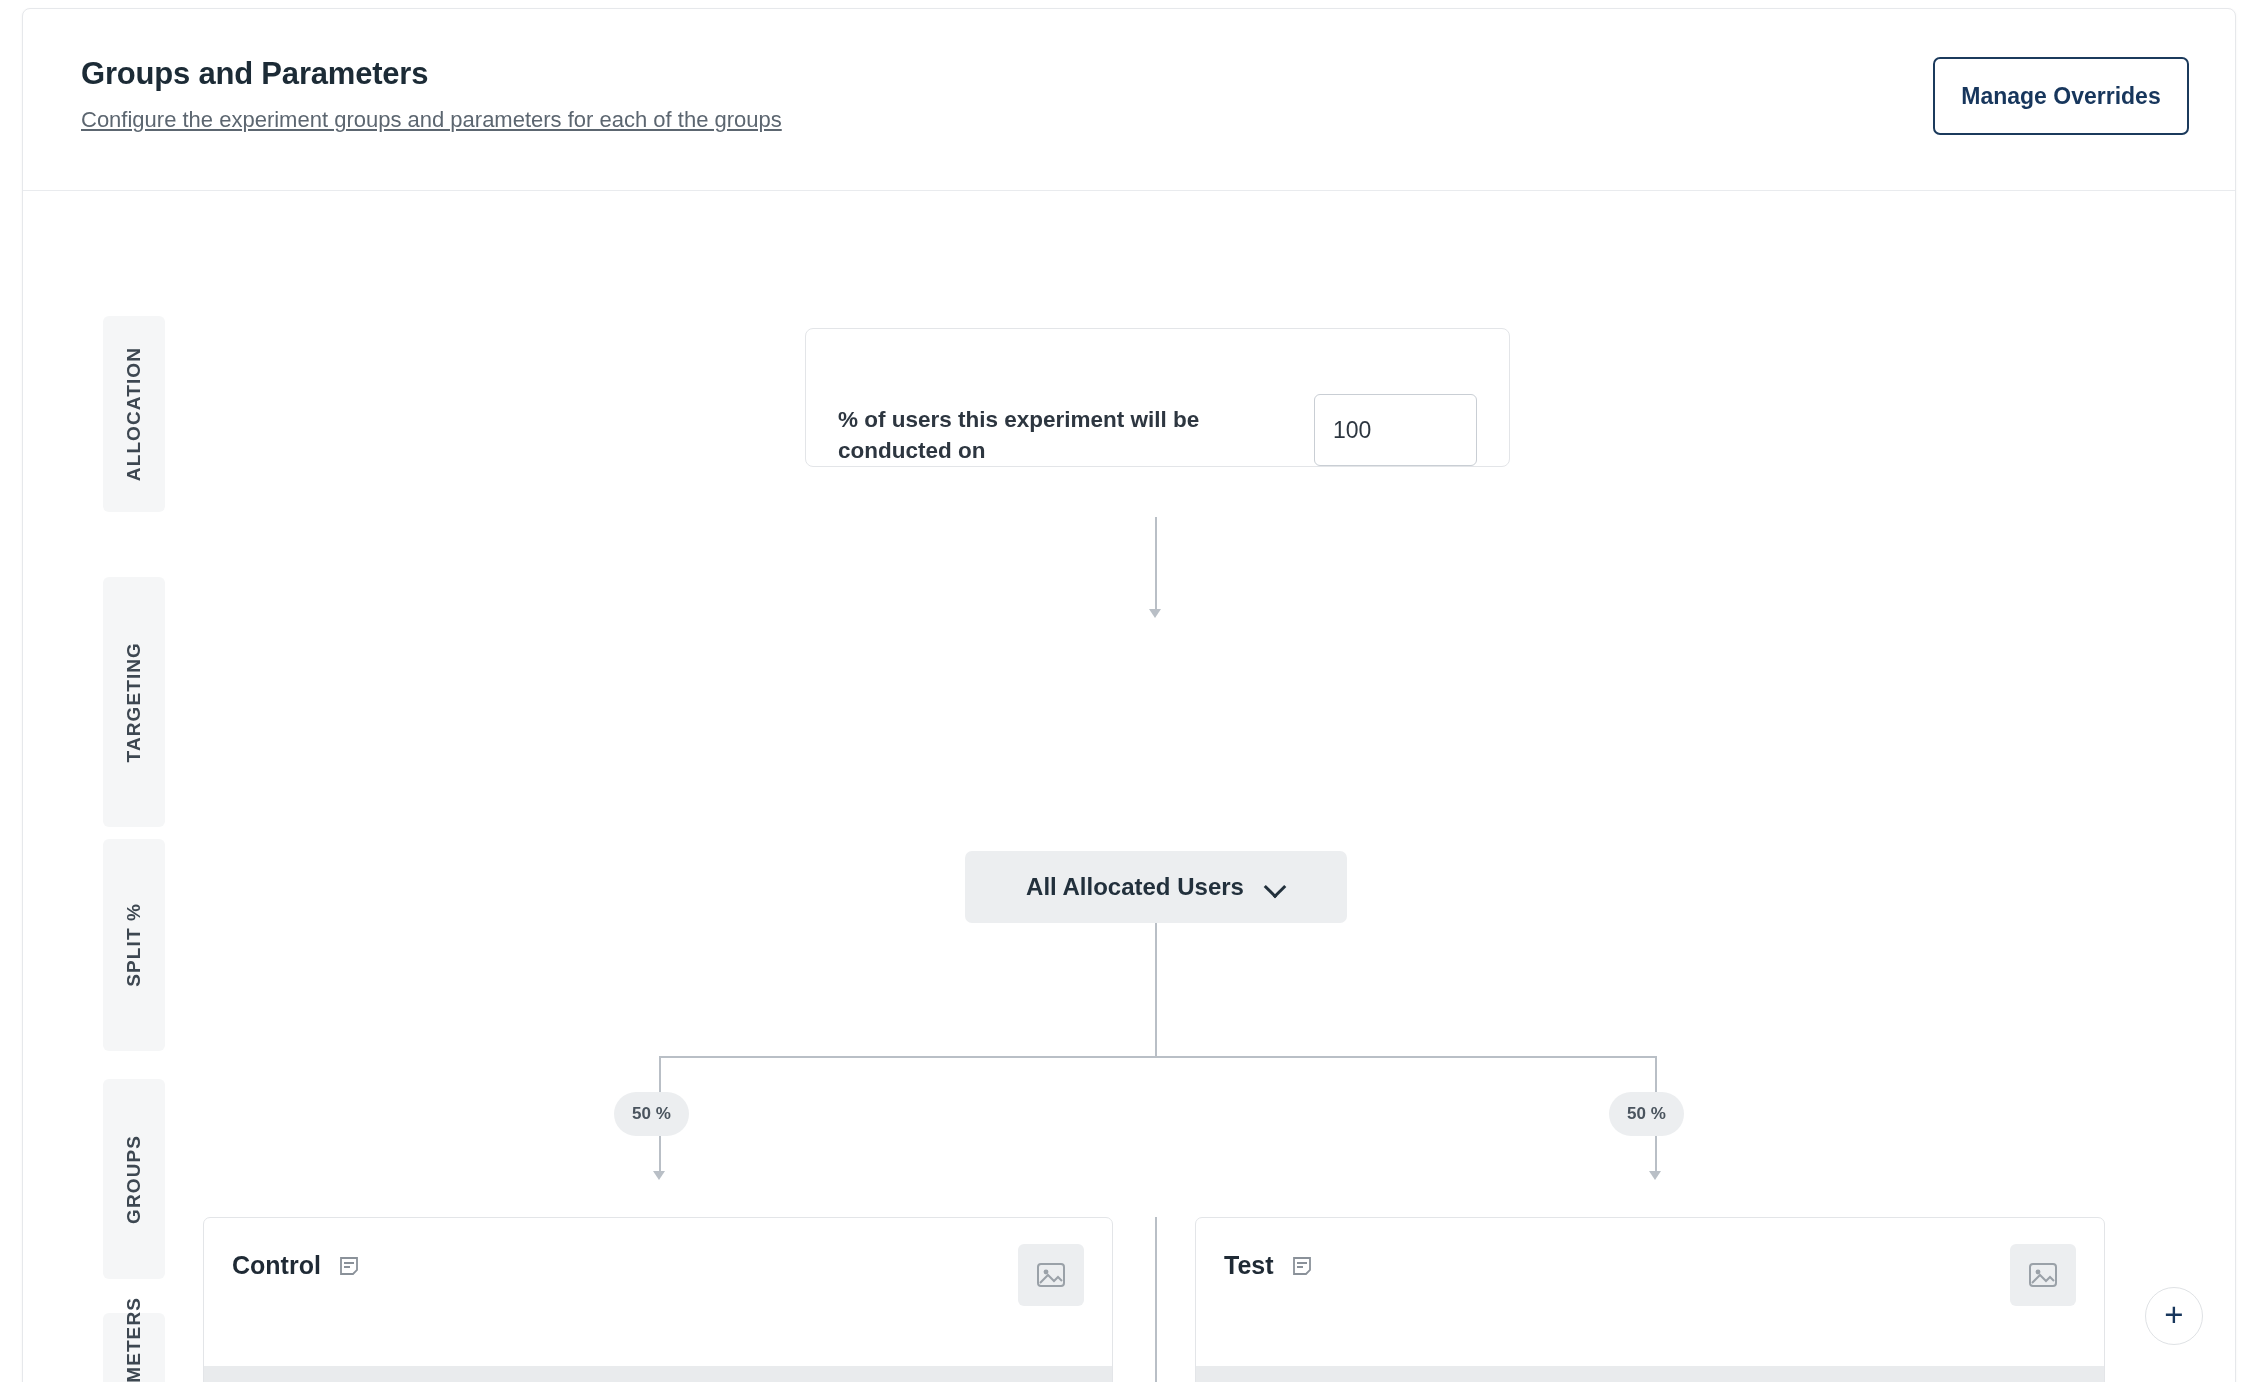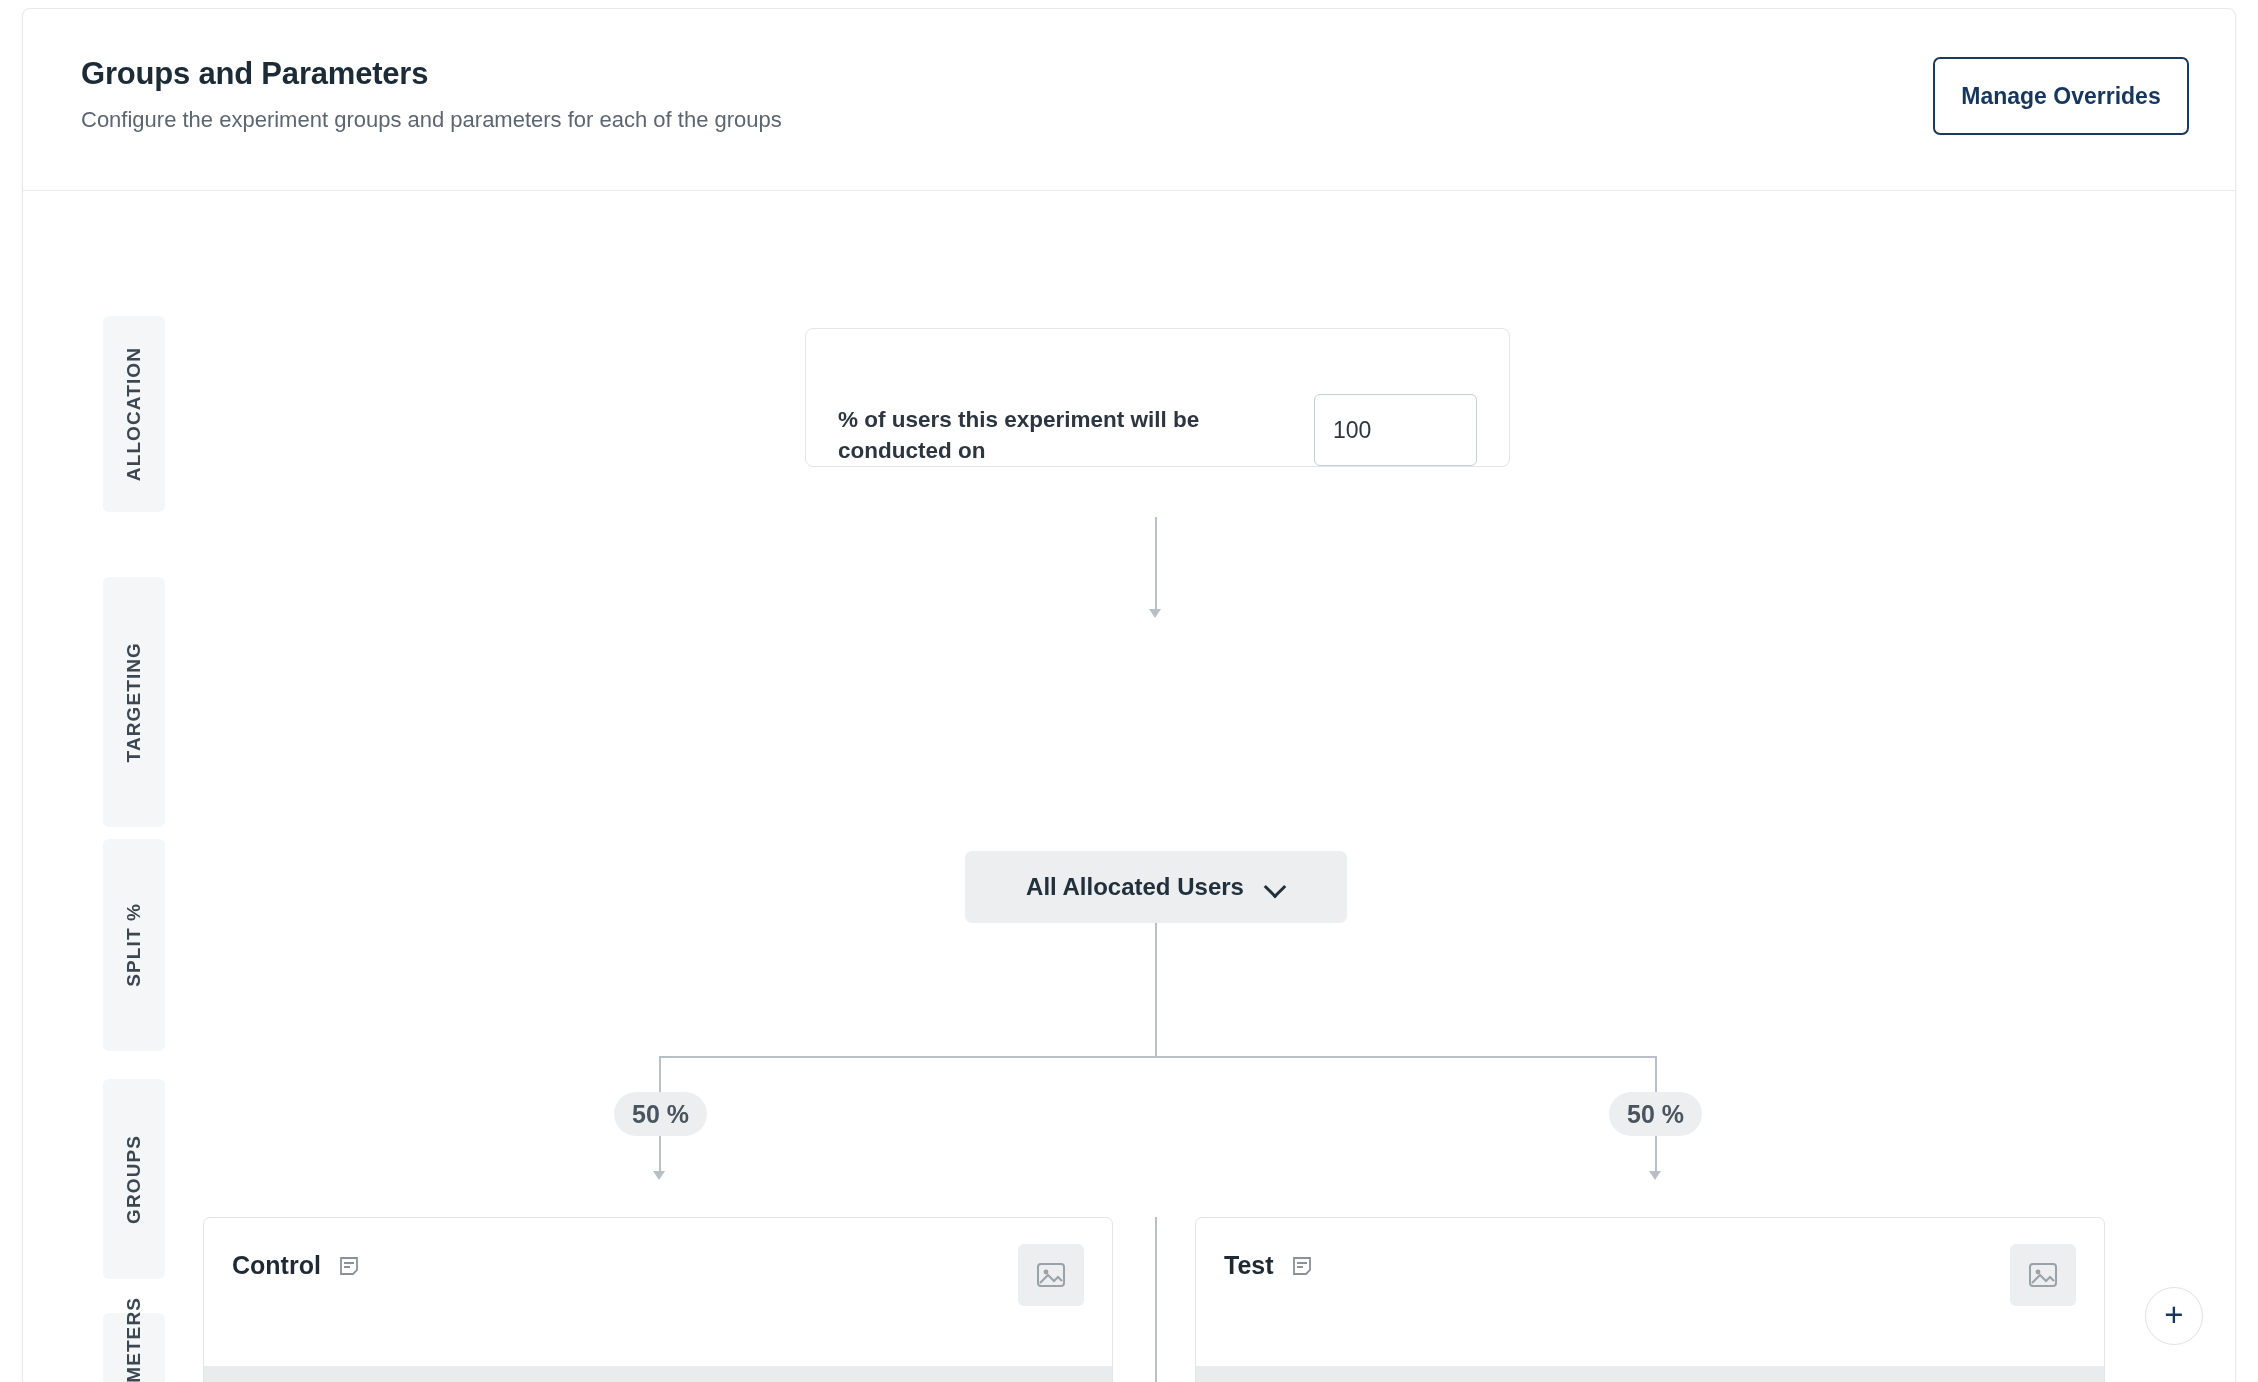--- a/index.html
+++ b/index.html
@@ -43,20 +43,21 @@
     color: #1c2b36;
     letter-spacing: -0.2px;
     margin: 0 0 16px 0;
     line-height: 1.1;
   }
   .header-sub {
     font-size: 22px;
     color: #5c6670;
     margin: 0;
     line-height: 1.2;
+    text-decoration: underline;
   }
   .manage-overrides-btn {
     position: absolute;
     right: 46px;
     top: 48px;
     width: 256px;
     height: 78px;
     border: 2px solid #1b3a5c;
     border-radius: 7px;
     background: #ffffff;
@@ -193,21 +194,21 @@
   
   .split-badge {
     position: absolute;
     height: 44px;
     padding: 0 18px;
     background: #eceef0;
     border-radius: 22px;
     display: flex;
     align-items: center;
     justify-content: center;
-    font-size: 25px;
+    font-size: 17px;
     font-weight: bold;
     color: #4a545e;
   }
 
   
   .group-card {
     position: absolute;
     top: 1026px;
     width: 910px;
     height: 208px;

